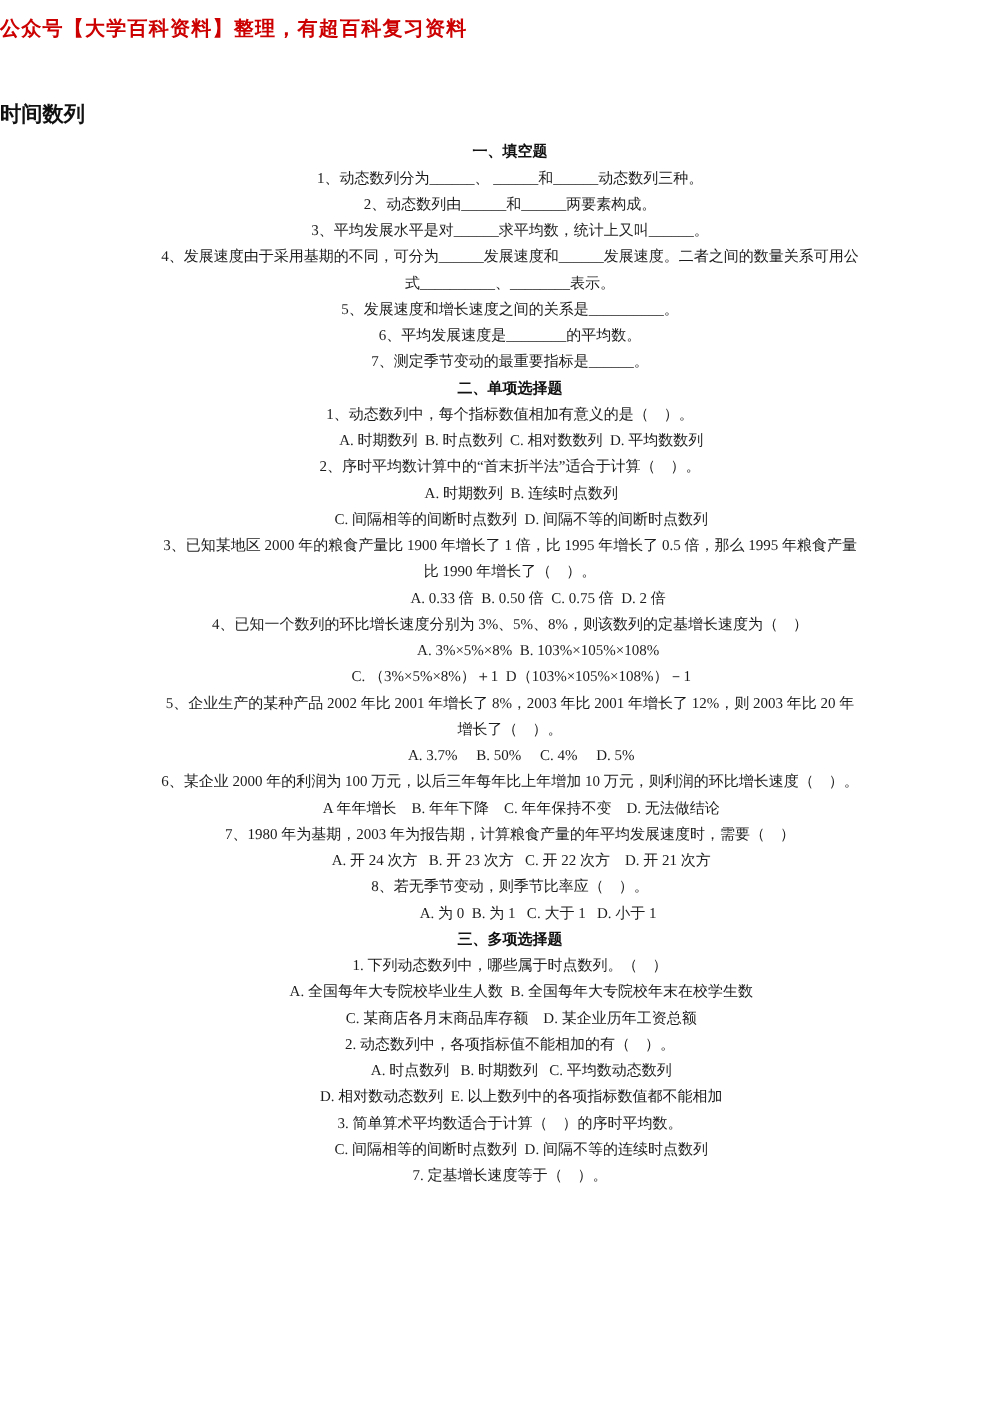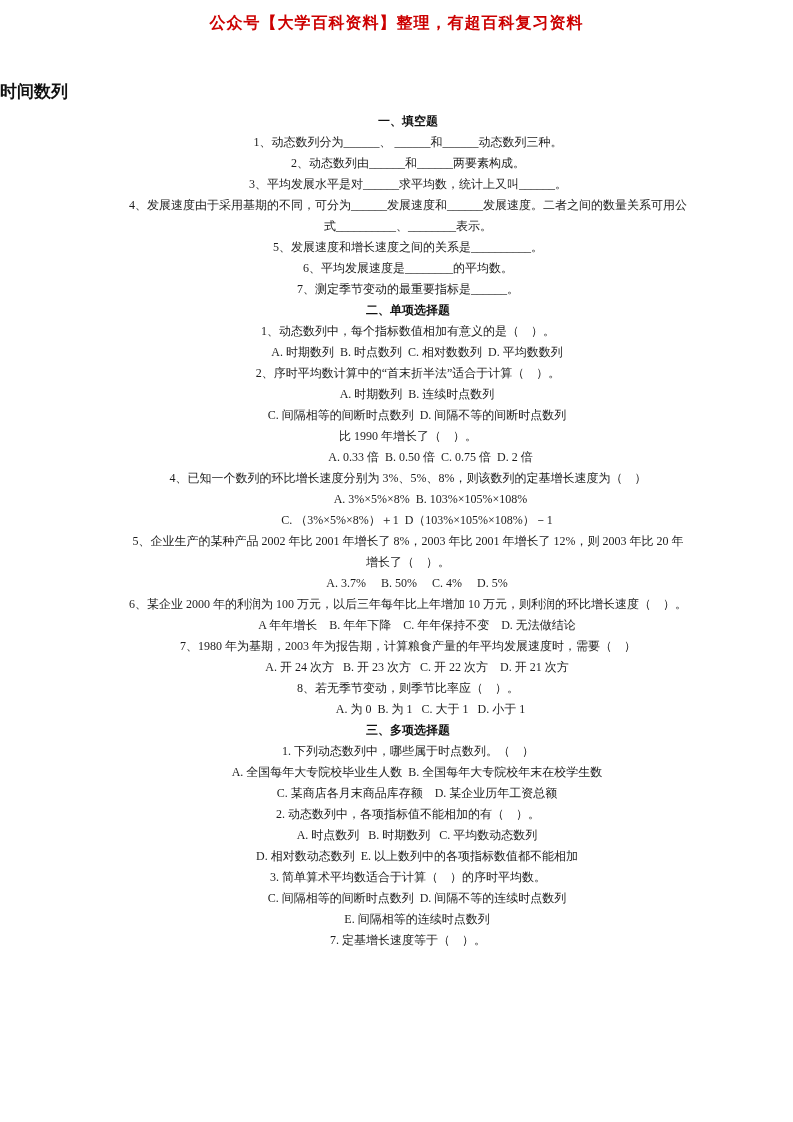--- a/index.html
+++ b/index.html
@@ -10,21 +10,21 @@
   body {
     width: 793px;
     height: 1122px;
     overflow: hidden;
     font-family: "Liberation Serif", "DejaVu Serif", serif;
     color: #1c1c1c;
     position: relative;
   }
   .page-header {
     padding-top: 13px;
-    text-align: center;
+    text-align: left;
     font-size: 16px;
     font-weight: bold;
     letter-spacing: 1px;
     font-family: "Liberation Serif", "DejaVu Serif", serif;
   }
   .doc-title {
     margin: 46px 0 0 0;
     font-size: 17px;
     font-weight: bold;
     line-height: 24px;
@@ -67,20 +67,21 @@
     <div class="line question indent-0">式__________、________表示。</div>
     <div class="line question indent-0">5、发展速度和增长速度之间的关系是__________。</div>
     <div class="line question indent-0">6、平均发展速度是________的平均数。</div>
     <div class="line question indent-0">7、测定季节变动的最重要指标是______。</div>
     <div class="line section indent-0">二、单项选择题</div>
     <div class="line question indent-0">1、动态数列中，每个指标数值相加有意义的是（　）。</div>
     <div class="line option indent-1">A. 时期数列  B. 时点数列  C. 相对数数列  D. 平均数数列</div>
     <div class="line question indent-0">2、序时平均数计算中的“首末折半法”适合于计算（　）。</div>
     <div class="line option indent-1">A. 时期数列  B. 连续时点数列</div>
     <div class="line option indent-1">C. 间隔相等的间断时点数列  D. 间隔不等的间断时点数列</div>
+    <div class="line question indent-0">3、已知某地区 2000 年的粮食产量比 1900 年增长了 1 倍，比 1995 年增长了 0.5 倍，那么 1995 年粮食产量</div>
     <div class="line question indent-0">比 1990 年增长了（　）。</div>
     <div class="line option indent-2">A. 0.33 倍  B. 0.50 倍  C. 0.75 倍  D. 2 倍</div>
     <div class="line question indent-0">4、已知一个数列的环比增长速度分别为 3%、5%、8%，则该数列的定基增长速度为（　）</div>
     <div class="line option indent-2">A. 3%×5%×8%  B. 103%×105%×108%</div>
     <div class="line option indent-1">C. （3%×5%×8%）＋1  D（103%×105%×108%）－1</div>
     <div class="line question indent-0">5、企业生产的某种产品 2002 年比 2001 年增长了 8%，2003 年比 2001 年增长了 12%，则 2003 年比 20 年</div>
     <div class="line question indent-0">增长了（　）。</div>
     <div class="line option indent-1">A. 3.7%     B. 50%     C. 4%     D. 5%</div>
     <div class="line question indent-0">6、某企业 2000 年的利润为 100 万元，以后三年每年比上年增加 10 万元，则利润的环比增长速度（　）。</div>
     <div class="line option indent-1">A 年年增长    B. 年年下降    C. 年年保持不变    D. 无法做结论</div>
@@ -90,15 +91,14 @@
     <div class="line option indent-2">A. 为 0  B. 为 1   C. 大于 1   D. 小于 1</div>
     <div class="line section indent-0">三、多项选择题</div>
     <div class="line question indent-0">1. 下列动态数列中，哪些属于时点数列。（　）</div>
     <div class="line option indent-1">A. 全国每年大专院校毕业生人数  B. 全国每年大专院校年末在校学生数</div>
     <div class="line option indent-1">C. 某商店各月末商品库存额    D. 某企业历年工资总额</div>
     <div class="line question indent-0">2. 动态数列中，各项指标值不能相加的有（　）。</div>
     <div class="line option indent-1">A. 时点数列   B. 时期数列   C. 平均数动态数列</div>
     <div class="line option indent-1">D. 相对数动态数列  E. 以上数列中的各项指标数值都不能相加</div>
     <div class="line question indent-0">3. 简单算术平均数适合于计算（　）的序时平均数。</div>
     <div class="line option indent-1">C. 间隔相等的间断时点数列  D. 间隔不等的连续时点数列</div>
-    <div class="line option indent-1">E. 间隔相等的连续时点数列</div>
     <div class="line question indent-0">7. 定基增长速度等于（　）。</div>
   </main>
 
 </body></html>

